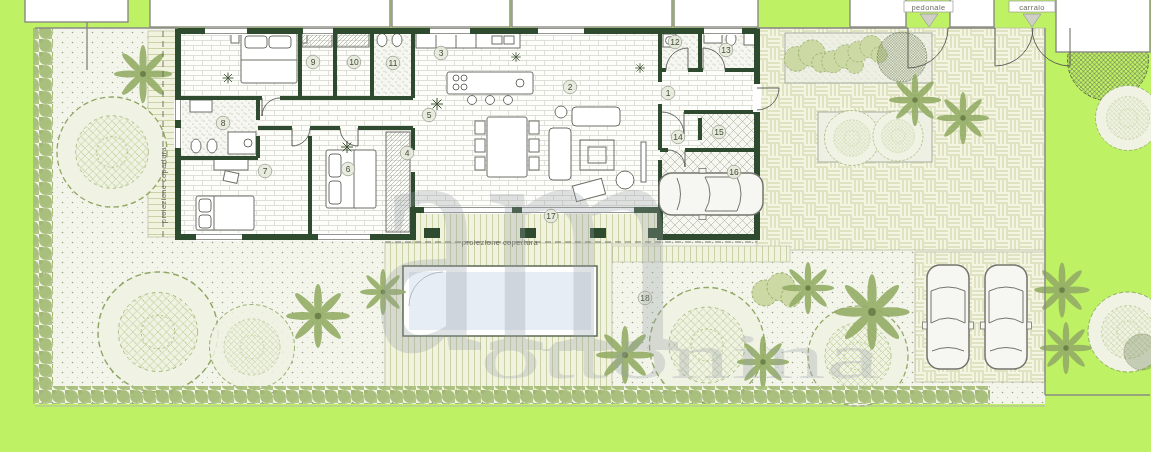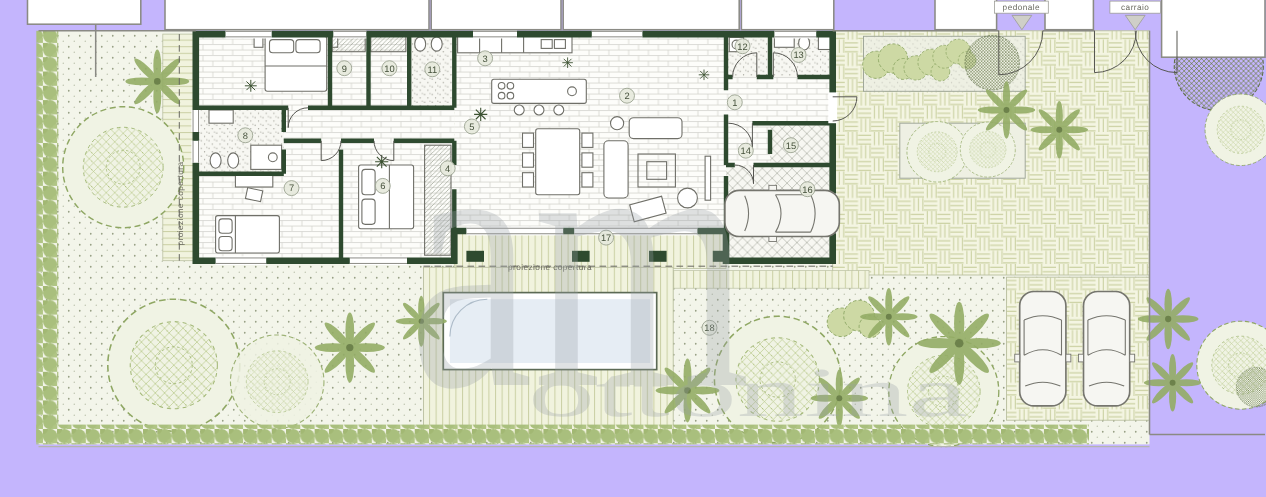--- a/index.html
+++ b/index.html
@@ -1,16 +1,16 @@
 <!DOCTYPE html>
 <html><head>
 <meta charset="utf-8">
 <style>
   html,body{margin:0;padding:0;background:#fff;}
-  .stage{position:relative;width:1151px;height:452px;background:#c4b5fd;overflow:hidden;
+  .stage{position:relative;width:1151px;height:452px;background:#bef264;overflow:hidden;
          font-family:"Liberation Sans",sans-serif;}
   svg text{font-family:"Liberation Sans",sans-serif;}
   text.small-label{font-size:7.5px;fill:#6b6b60;letter-spacing:.4px;}
   text.badge-num{font-size:8.5px;fill:#44503a;}
   .wm{font-family:"Liberation Serif",serif;}
 </style>
 </head>
 <body>
 
 <div class="stage">

